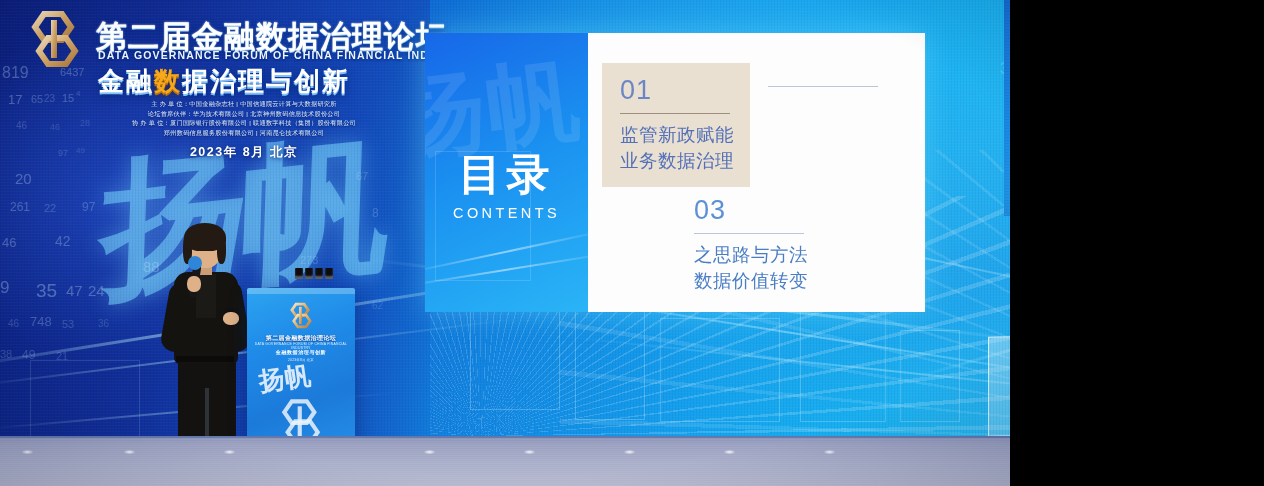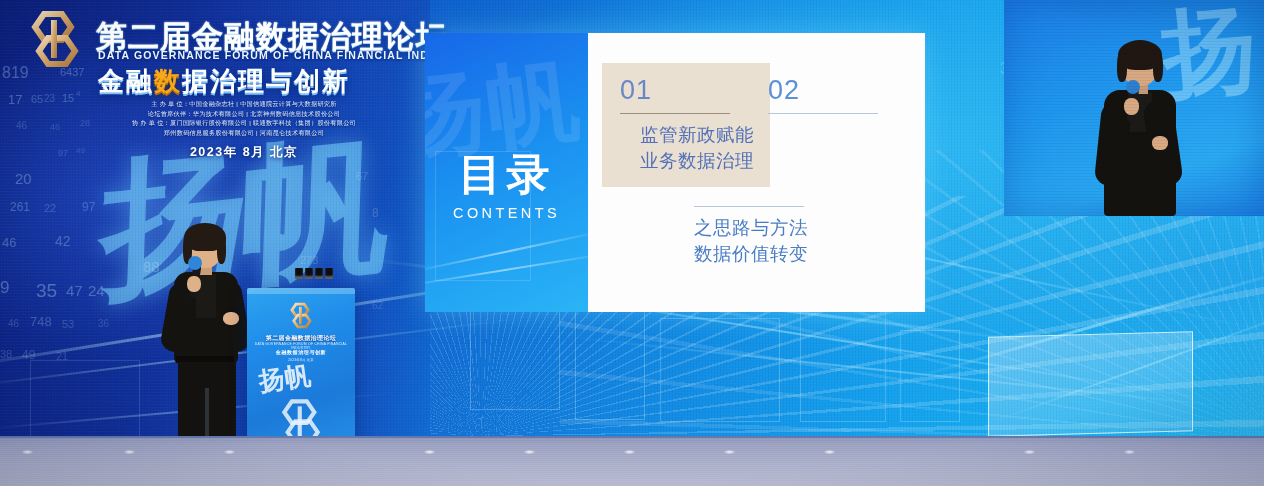--- a/index.html
+++ b/index.html
@@ -1,21 +1,21 @@
 <!DOCTYPE html>
 <html lang="zh"><head>
 <meta charset="utf-8">
 <title>Conference Stage</title>
 <style>
   * { margin:0; padding:0; box-sizing:border-box; }
   html,body { background:#000; }
   body { font-family:"Liberation Sans", sans-serif; }
 
   #stage {
-    position:relative; width:1264px; height:486px; overflow:hidden;
+    position:relative; width:1010px; height:486px; overflow:hidden;
     background:#7f1d1d;
   }
 
   
   .led-base {
     position:absolute; inset:0;
     background:
       radial-gradient(ellipse 60% 70% at 72% 30%, #2fb9f5 0%, rgba(47,185,245,0) 62%),
       radial-gradient(ellipse 55% 65% at 95% 55%, #1fa3ec 0%, rgba(31,163,236,0) 60%),
       linear-gradient(105deg, #0a1f8c 0%, #123fb0 16%, #0f62cf 32%, #1186e2 52%, #14a0ee 70%, #17b2f2 86%, #2ec0f6 100%);
@@ -154,21 +154,21 @@
     font-size:27px; color:#5b8fd6; font-weight:400; letter-spacing:1px; line-height:1;
     font-family:"Liberation Sans",sans-serif;
   }
   .item .rule { width:110px; height:1px; background:#b9c6da; margin:9px 0 8px; }
   .item .txt {
     font-size:18.5px; color:#4a7ec4; line-height:1.38; letter-spacing:.5px;
     font-family:"DejaVu Sans","Liberation Sans",sans-serif; white-space:pre-line;
   }
   .item.hl .num-lbl { color:#6b86c4; }
   .item.hl .rule { background:#9d8f80; }
-  .item.hl .txt { color:#5470b8;margin-left:20px; }
+  .item.hl .txt { color:#5470b8; }
 
   #item-01 { left:32px; top:44px; }
   #item-02 { left:180px; top:44px; }
   #item-03 { left:106px; top:164px; }
 
   
   .feed {
     position:absolute; left:1004px; top:0px; width:260px; height:216px;
     overflow:hidden;
     background:linear-gradient(160deg,#1d7fe6 0%,#1f96ef 40%,#2aa9f2 75%,#1e86e8 100%);
@@ -409,27 +409,27 @@
         <div class="inner">
           <div class="num-lbl">01</div>
           <div class="rule"></div>
           <div class="txt">监管新政赋能
 业务数据治理</div>
         </div>
       </div>
 
       <div class="item" id="item-02">
         <div class="inner">
-          <div class="num-lbl">02</div>
           <div class="rule"></div>
         </div>
       </div>
 
       <div class="item" id="item-03">
         <div class="inner">
+          <div class="num-lbl">03</div>
           <div class="rule"></div>
           <div class="txt">之思路与方法
 数据价值转变</div>
         </div>
       </div>
 
     </div>
   </div>
 
   <div class="feed">

